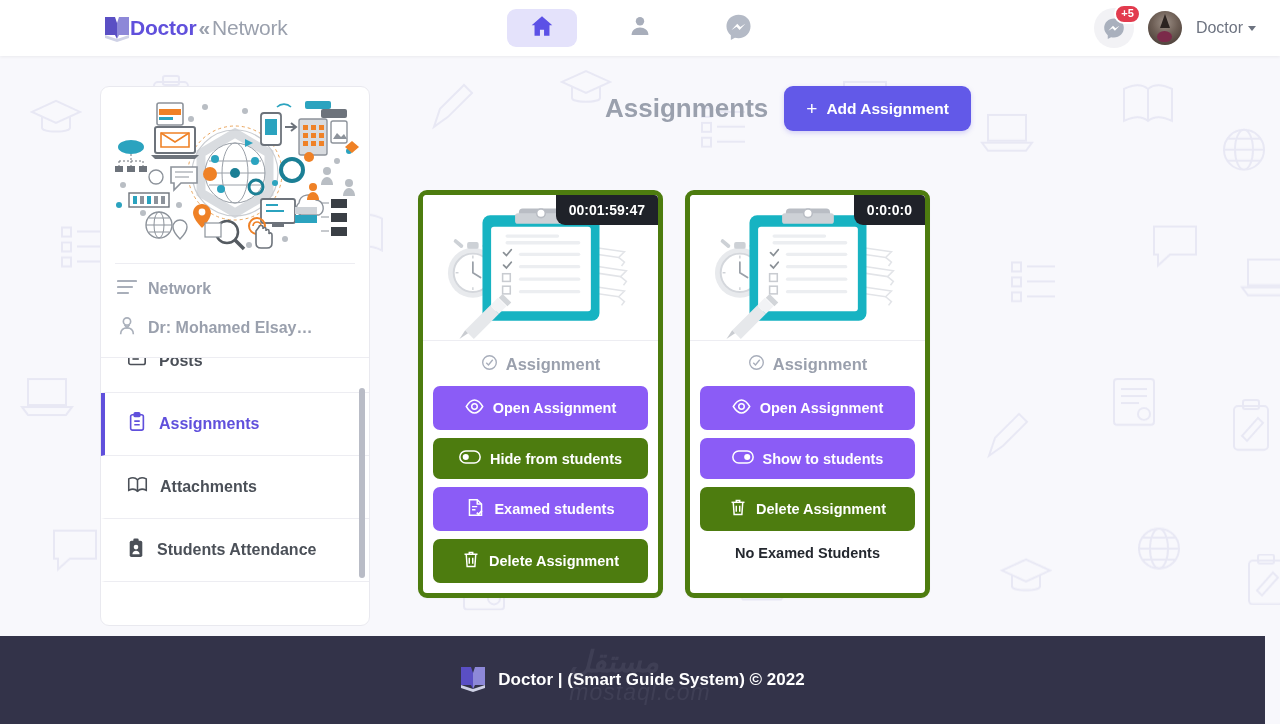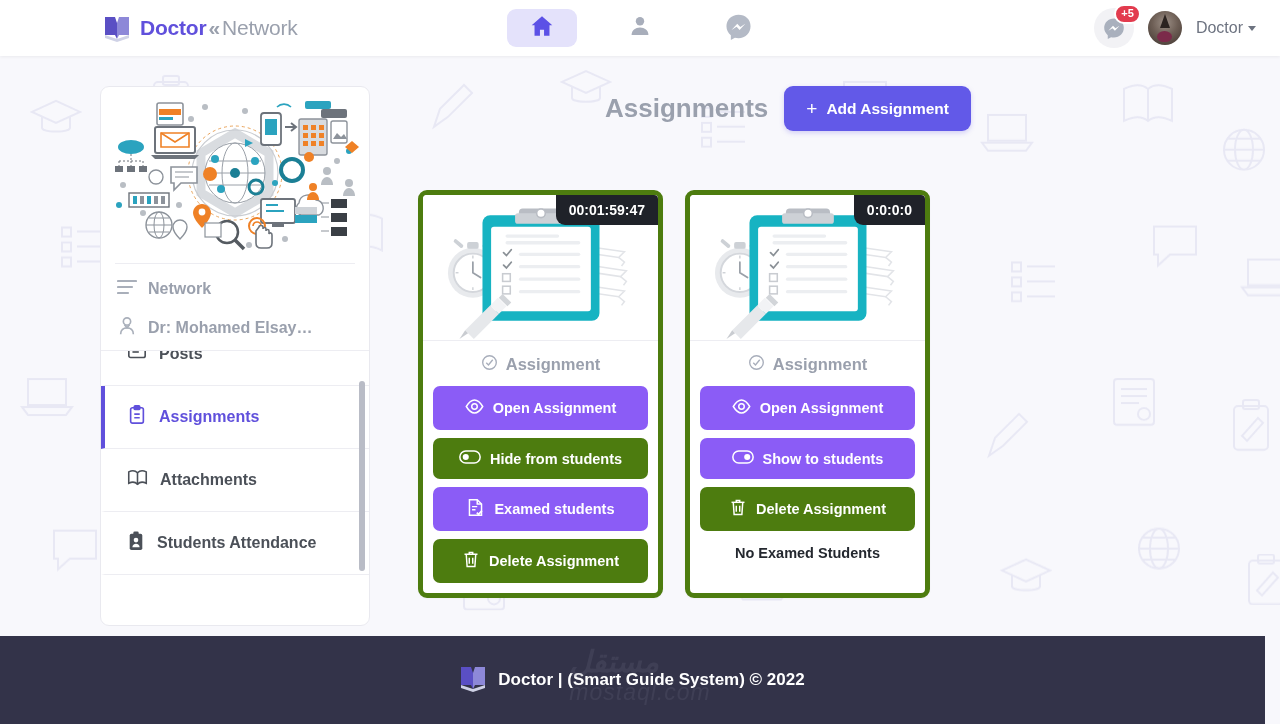--- a/index.html
+++ b/index.html
@@ -25,21 +25,21 @@
 
   
   #topbar {
     position: relative; z-index: 20;
     height: 56px; width: 100%;
     background: #ffffff;
     display: flex; align-items: center;
     padding: 0 24px;
     box-shadow: 0 1px 3px rgba(0,0,0,0.06);
   }
-  .brand { display: flex; align-items: center; gap: 10px; margin-left: 80px; }
+  .brand { display: flex; align-items: center; margin-left: 80px; }
   .brand-logo { width: 26px; height: 28px; display: block; }
   .brand-text { font-size: 21px; font-weight: bold; letter-spacing: -0.2px; }
   .brand-doctor { color: #6050dc; }
   .brand-sep { color: #9aa0ad; font-weight: bold; margin: 0 2px; }
   .brand-network { color: #9aa0ad; font-weight: normal; }
 
   #nav-center {
     position: absolute; left: 50%; transform: translateX(-50%);
     display: flex; align-items: center; gap: 28px;
   }
@@ -119,21 +119,21 @@
   .side-head-row {
     display: flex; align-items: center; gap: 11px;
     padding: 8px 2px; cursor: pointer;
   }
   .side-head-label { font-size: 16px; font-weight: bold; color: #9aa0ad; }
   .side-head-label.dr { color: #9aa0ad; max-width: 195px;
     overflow: hidden; text-overflow: ellipsis; white-space: nowrap; }
 
   #side-scroll {
     flex: 1; overflow: hidden; position: relative;
-    border-top: 1px solid #ededf2; margin-top: 2px;
+    border-top: 1px solid #ededf2; margin-top: 9px;
   }
   #side-scroll-inner { position: absolute; top: -28px; left: 0; right: 0; }
   .side-item {
     display: flex; align-items: center; gap: 12px;
     padding: 19px 16px 19px 22px;
     border-bottom: 1px solid #ededf2;
     cursor: pointer; background: #fff;
     border-left: 4px solid transparent;
   }
   .side-item-label { font-size: 16px; font-weight: bold; color: #4b5058; }

